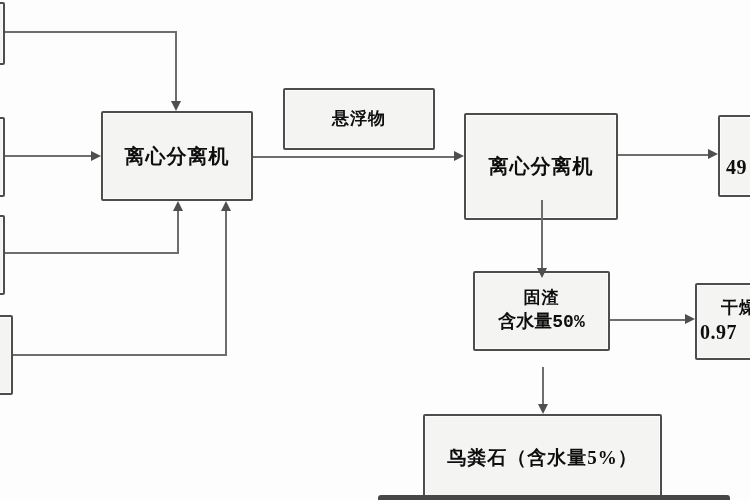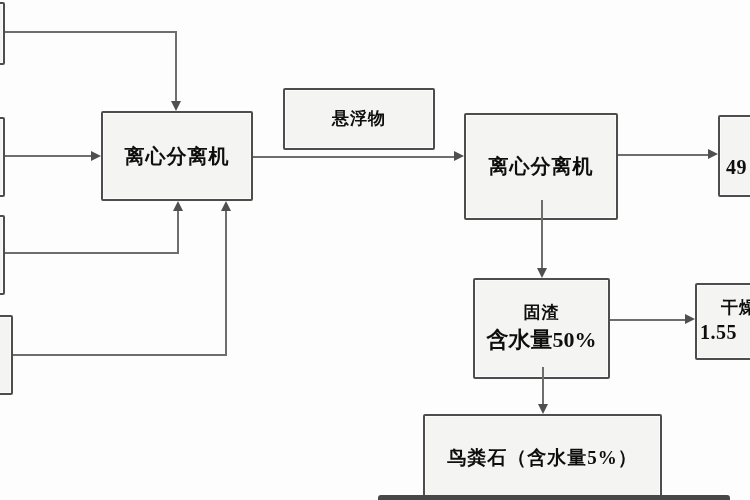--- a/index.html
+++ b/index.html
@@ -28,21 +28,21 @@
     justify-content: center;
     color: #0e0e0e;
     font-weight: bold;
     text-align: center;
     line-height: 1.35;
     box-shadow: inset 0 0 0 1px rgba(255,255,255,.6);
   }
   .node .t-lg { font-size: 20px; letter-spacing: 1px; }
   .node .t-md { font-size: 17px; letter-spacing: 1px; }
   .node .t-num { font-size: 20px; letter-spacing: 0.5px; }
-  .node .t-num-sm { font-size: 22px; }
+  .node .t-num-sm { font-size: 18px; font-family: Liberation Mono, monospace; }
   
   .hline, .vline { position: absolute; background: #6e6e6e; }
   .hline { height: 2px; }
   .vline { width: 2px; }
   
   .arr { position: absolute; width: 0; height: 0; }
   .arr-right { border-top: 5px solid transparent; border-bottom: 5px solid transparent; border-left: 10px solid #4f4f4f; }
   .arr-down  { border-left: 5px solid transparent; border-right: 5px solid transparent; border-top: 10px solid #4f4f4f; }
   .arr-up    { border-left: 5px solid transparent; border-right: 5px solid transparent; border-bottom: 10px solid #4f4f4f; }
   
@@ -74,28 +74,28 @@
 
   <div class="node" style="left:464px; top:113px; width:154px; height:107px;">
     <span class="t-lg">离心分离机</span>
   </div>
 
   <div class="node cut-right" style="left:718px; top:115px; width:90px; height:82px;">
     <span class="t-md" style="min-height:22px;"></span>
     <span class="t-num">49</span>
   </div>
 
-  <div class="node" style="left:473px; top:278px; width:137px; height:101px;">
+  <div class="node" style="left:473px; top:271px; width:137px; height:80px;">
     <span class="t-md">固渣</span>
     <span class="t-num-sm">含水量50%</span>
   </div>
 
   <div class="node cut-right" style="left:695px; top:283px; width:85px; height:77px; padding-left:3px;">
     <span class="t-md" style="align-self:center;">干燥</span>
-    <span class="t-num">1.55</span>
+    <span class="t-num">0.97</span>
   </div>
 
   <div class="node" style="left:423px; top:414px; width:239px; height:87px;">
     <span class="t-md" style="font-size:19px;">鸟粪石（含水量5%）</span>
   </div>
 
   <div class="hline" style="left:5px; top:31px; width:172px;"></div>
   <div class="vline" style="left:175px; top:31px; height:71px;"></div>
   <div class="arr arr-down" style="left:171px; top:101px;"></div>
 

